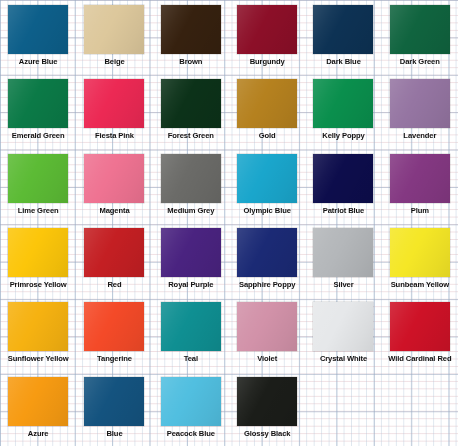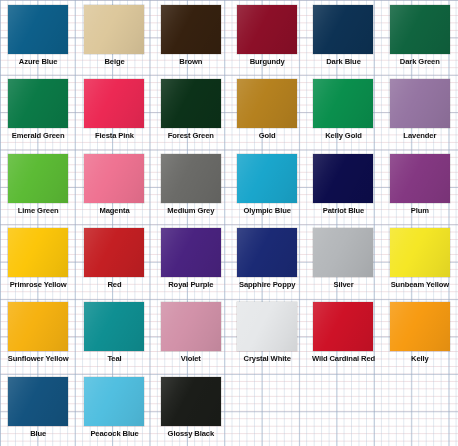--- a/index.html
+++ b/index.html
@@ -120,21 +120,21 @@
       <div class="cell">
         <div class="swatch" style="background-color: rgb(12, 50, 25);"></div>
         <div class="label">Forest Green</div>
       </div>
       <div class="cell">
         <div class="swatch" style="background-color: rgb(181, 129, 31);"></div>
         <div class="label">Gold</div>
       </div>
       <div class="cell">
         <div class="swatch" style="background-color: rgb(10, 143, 77);"></div>
-        <div class="label">Kelly Gold</div>
+        <div class="label">Kelly Poppy</div>
       </div>
       <div class="cell">
         <div class="swatch" style="background-color: rgb(149, 117, 162);"></div>
         <div class="label">Lavender</div>
       </div>
       <div class="cell">
         <div class="swatch" style="background-color: rgb(92, 187, 53);"></div>
         <div class="label">Lime Green</div>
       </div>
       <div class="cell">
@@ -179,38 +179,42 @@
       </div>
       <div class="cell">
         <div class="swatch" style="background-color: rgb(245, 231, 38);"></div>
         <div class="label">Sunbeam Yellow</div>
       </div>
       <div class="cell">
         <div class="swatch" style="background-color: rgb(246, 178, 17);"></div>
         <div class="label">Sunflower Yellow</div>
       </div>
       <div class="cell">
+        <div class="swatch" style="background-color: rgb(244, 74, 40);"></div>
+        <div class="label">Tangerine</div>
+      </div>
+      <div class="cell">
         <div class="swatch" style="background-color: rgb(15, 143, 146);"></div>
         <div class="label">Teal</div>
       </div>
       <div class="cell">
         <div class="swatch" style="background-color: rgb(210, 146, 169);"></div>
         <div class="label">Violet</div>
       </div>
       <div class="cell">
         <div class="swatch" style="background-color: rgb(230, 232, 234);"></div>
         <div class="label">Crystal White</div>
       </div>
       <div class="cell">
         <div class="swatch" style="background-color: rgb(206, 18, 39);"></div>
         <div class="label">Wild Cardinal Red</div>
       </div>
       <div class="cell">
         <div class="swatch" style="background-color: rgb(247, 155, 18);"></div>
-        <div class="label">Kelly</div>
+        <div class="label">Azure</div>
       </div>
       <div class="cell">
         <div class="swatch" style="background-color: rgb(20, 83, 127);"></div>
         <div class="label">Blue</div>
       </div>
       <div class="cell">
         <div class="swatch" style="background-color: rgb(81, 191, 224);"></div>
         <div class="label">Peacock Blue</div>
       </div>
       <div class="cell">

